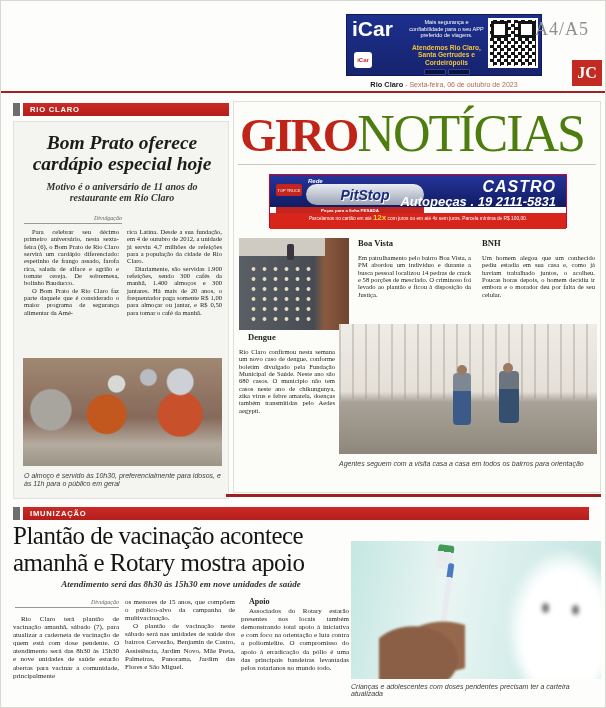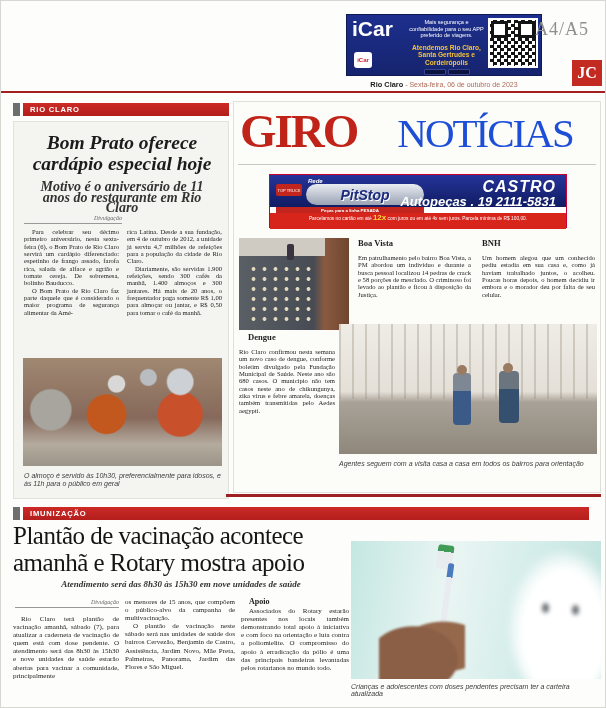--- a/index.html
+++ b/index.html
@@ -27,40 +27,40 @@
   .header-rule { position:absolute; left:0; top:90px; width:606px; height:2px; background:#a42020; }
 
   
   .section-bar { position:absolute; height:13px; display:flex; align-items:stretch; }
   .section-bar .sq { width:7px; background:#6e6e6e; margin-right:3px; }
   .section-bar .bar { flex:1; background:linear-gradient(180deg,#cc2a26,#b31e1c); color:#fff; font-family:"Liberation Sans",sans-serif; font-weight:bold; font-size:7.6px; letter-spacing:0.8px; display:flex; align-items:center; padding-left:7px; }
 
   
   .left-box { position:absolute; left:12px; top:120px; width:216px; height:378px; background:#f4f4f0; border:1px solid #e2e2da; }
   .lb-headline { position:absolute; left:6px; top:10px; width:204px; text-align:center; font-style:italic; font-weight:bold; font-size:19.5px; line-height:21px; color:#1c1c1c; }
-  .lb-subhead { position:absolute; left:14px; top:60px; width:188px; text-align:center; font-style:italic; font-weight:bold; font-size:14px; line-height:10.5px; color:#333; }
+  .lb-subhead { position:absolute; left:14px; top:60px; width:188px; text-align:center; font-style:italic; font-weight:bold; font-size:10px; line-height:10.5px; color:#333; }
   .lb-credit { position:absolute; left:10px; top:93px; width:98px; text-align:right; font-style:italic; font-size:6px; color:#666; border-bottom:1px solid #999; padding-bottom:2px; }
   .lb-cols { position:absolute; left:10px; top:106px; width:198px; display:flex; gap:8px; }
   .ncol { flex:1; font-size:6.6px; line-height:7.35px; text-align:justify; color:#222; }
   .ncol p.ind { text-indent:8px; }
   .lb-photo { position:absolute; left:9px; top:236px; width:199px; height:108px; background:
       radial-gradient(circle at 79% 22%, #cdd0d4 0 7%, transparent 8%),
       radial-gradient(circle at 79% 52%, #c8502a 0 13%, transparent 14%),
       radial-gradient(circle at 47% 24%, #d8d8d6 0 6%, transparent 7%),
       radial-gradient(circle at 42% 52%, #c2581e 0 15%, transparent 16%),
       radial-gradient(circle at 14% 48%, #a8a49e 0 11%, transparent 12%),
       radial-gradient(circle at 63% 18%, #b9bcc0 0 5%, transparent 6%),
       linear-gradient(180deg,#a08872 0%, #86695a 55%, #b4ab9e 80%, #9b9488 100%); }
   .lb-caption { position:absolute; left:10px; top:350px; width:198px; font-family:"Liberation Sans",sans-serif; font-style:italic; font-size:7px; line-height:8.4px; color:#3c3c3c; }
 
   
   .giro-box { position:absolute; left:232px; top:100px; width:368px; height:392px; background:#fcfcf9; border:1px solid #e0e0d8; }
   .masthead { position:absolute; left:6px; top:2px; width:356px; white-space:nowrap; }
   .mh-red { font-weight:bold; font-size:47px; letter-spacing:-2px; color:#c02318; }
-  .mh-gray { font-size:41px; letter-spacing:-2px; color:#1d4ed8;margin-left:40px; }
+  .mh-gray { font-size:52px; letter-spacing:-2px; color:#4d7c0f; }
   .mh-rule { position:absolute; left:4px; top:62px; width:358px; height:1px; background:#c9c9c3; }
   .castro-ad { position:absolute; left:35px; top:72px; width:298px; height:54px; border:1px solid #c03; background:#fff; }
   .ca-top { height:32px; background:linear-gradient(180deg,#25349a,#101c62); display:flex; align-items:center; position:relative; }
   .ca-rede { color:#fff; font-family:"Liberation Sans",sans-serif; font-weight:bold; font-style:italic; font-size:6px; position:absolute; left:38px; top:3px; }
   .ca-redeblob { position:absolute; left:6px; top:9px; width:26px; height:12px; background:#c1251d; border-radius:2px; color:#fff; font-size:4px; font-family:"Liberation Sans",sans-serif; display:flex; align-items:center; justify-content:center; }
   .ca-pit { position:absolute; left:36px; top:9px; width:118px; height:21px; background:linear-gradient(180deg,#e9ecf2,#9aa2b4); border-radius:11px; color:#1b2a7e; font-family:"Liberation Sans",sans-serif; font-weight:bold; font-style:italic; font-size:14px; display:flex; align-items:center; justify-content:center; text-shadow:1px 1px 0 #fff; }
   .ca-castro { position:absolute; right:10px; top:3px; color:#fff; font-family:"Liberation Sans",sans-serif; font-weight:bold; font-style:italic; font-size:16px; letter-spacing:1px; }
   .ca-auto { position:absolute; right:10px; top:19px; color:#fff; font-family:"Liberation Sans",sans-serif; font-weight:bold; font-style:italic; font-size:13px; }
   .ca-strip { position:absolute; left:6px; top:32px; width:148px; height:6px; background:#c1251d; color:#fff; font-family:"Liberation Sans",sans-serif; font-size:4.4px; font-weight:bold; display:flex; align-items:center; justify-content:center; }
   .ca-bottom { position:absolute; left:0; top:38px; width:100%; height:16px; display:flex; }

